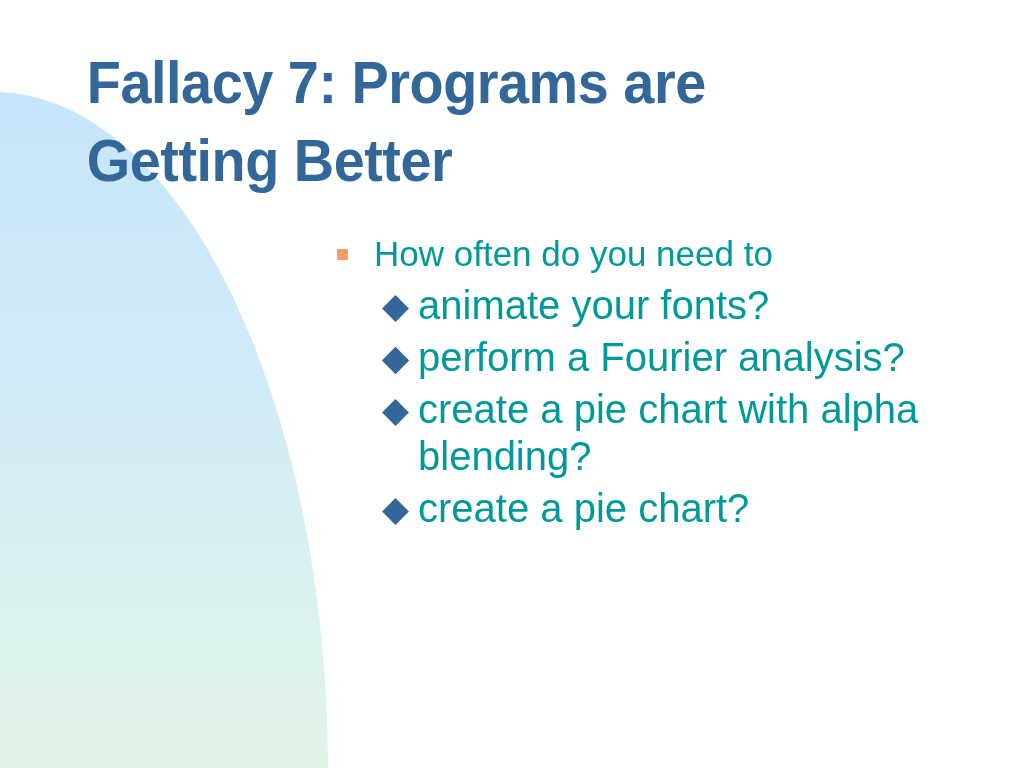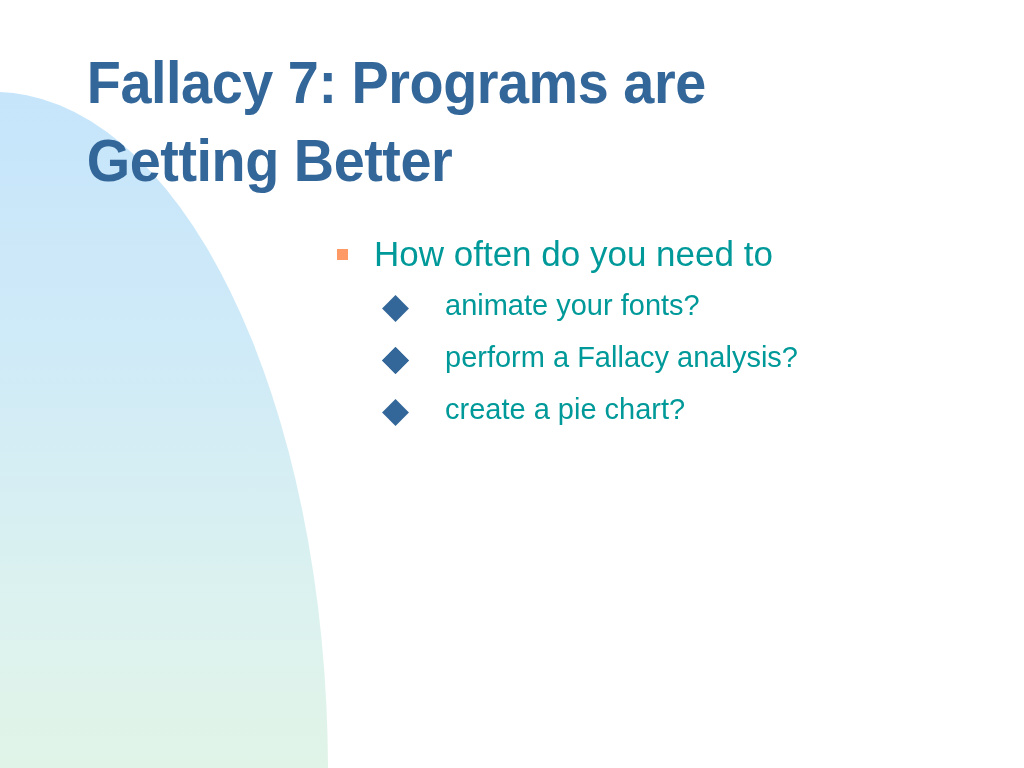--- a/index.html
+++ b/index.html
@@ -93,24 +93,23 @@
     left: 56px;
     top: 17px;
     width: 19px;
     height: 19px;
     background: #336699;
     transform: rotate(45deg);
   }
 
   .lvl2-text {
     display: block;
-    font-size: 29px;
+    font-size: 40px;
     line-height: 47px;
     color: #009999;
-    margin-left: 27px;
   }
 </style>
 </head>
 <body>
 
 <div id="slide">
 
   <svg id="decor-layer" viewBox="0 0 1024 768" width="1024" height="768" xmlns="http://www.w3.org/2000/svg">
     <defs>
       <linearGradient id="blobGrad" x1="0" y1="0" x2="0" y2="1">
@@ -143,23 +142,27 @@
         <span class="lvl2-bullet"></span>
         <span class="lvl2-text">animate your fonts?</span>
       </div>
 
       <div class="lvl2-item">
         <span class="lvl2-bullet"></span>
       </div>
 
       <div class="lvl2-item">
         <span class="lvl2-bullet"></span>
-        <span class="lvl2-text">perform a Fallacy analysis?</span>
+        <span class="lvl2-text">perform a Fourier analysis?</span>
       </div>
 
+      <div class="lvl2-item">
+        <span class="lvl2-bullet"></span>
+        <span class="lvl2-text">create a pie chart with alpha blending?</span>
+      </div>
 
       <div class="lvl2-item">
         <span class="lvl2-bullet"></span>
         <span class="lvl2-text">create a pie chart?</span>
       </div>
 
     </div>
   </div>
 
 </div>

